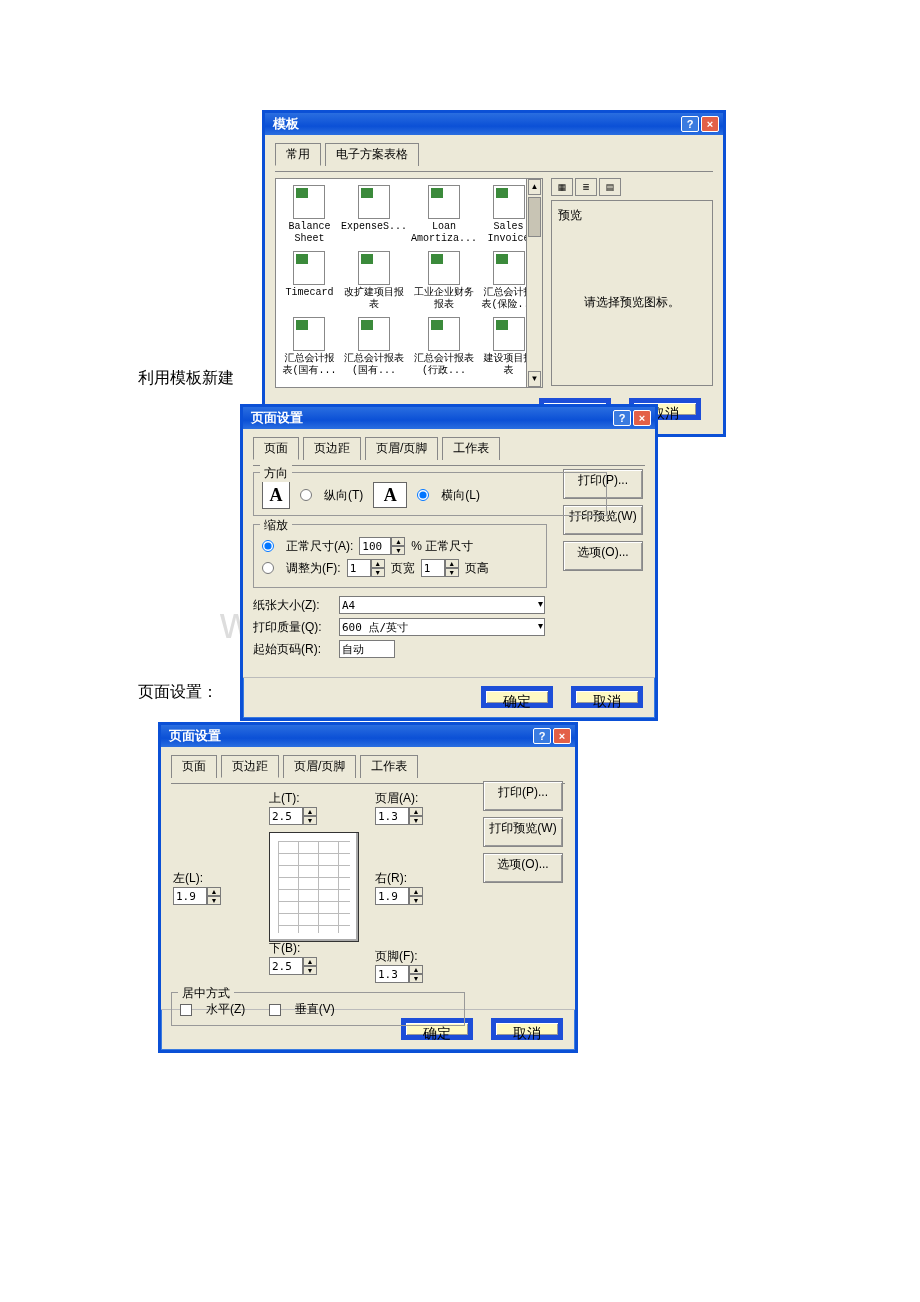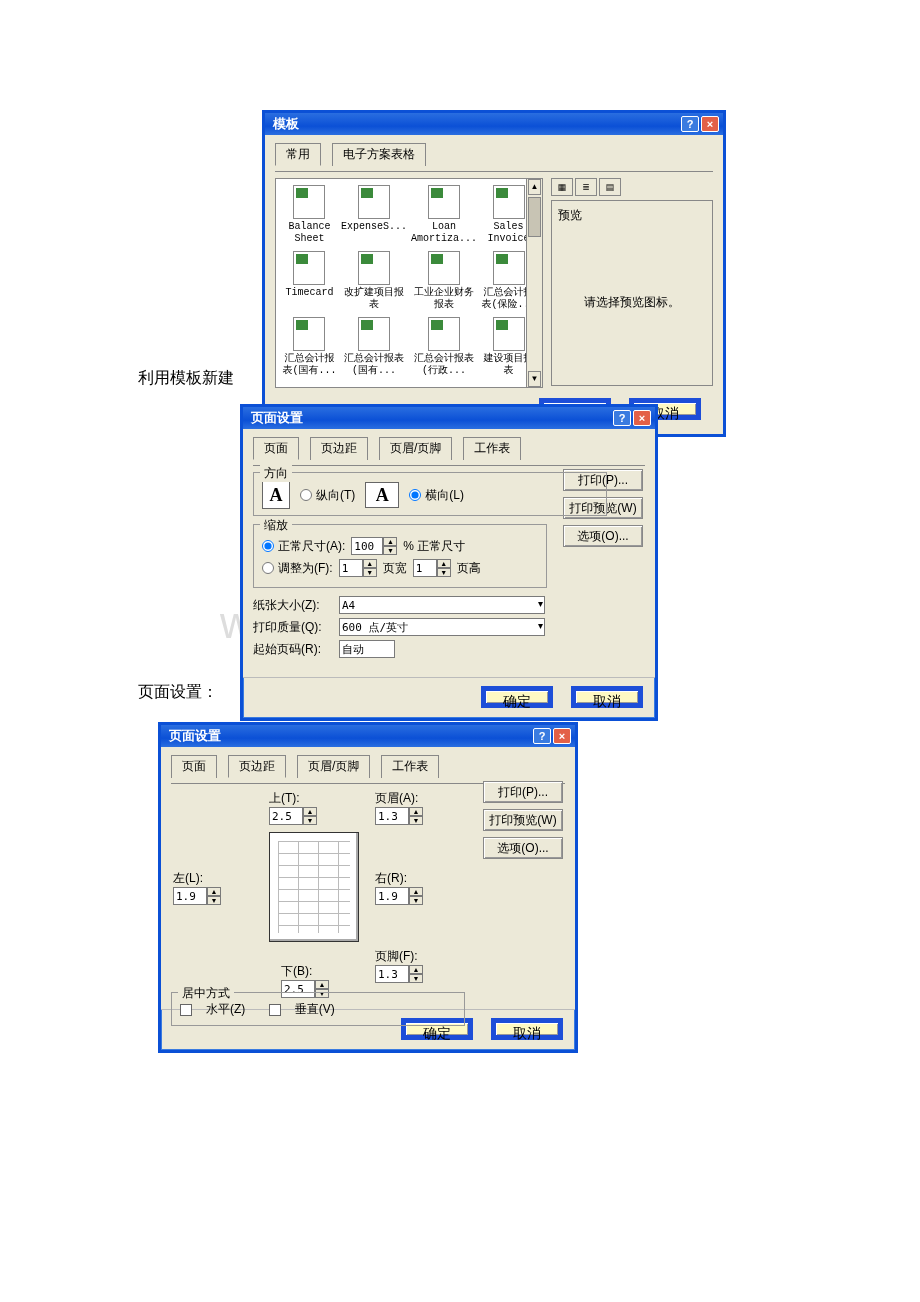--- a/index.html
+++ b/index.html
@@ -54,21 +54,21 @@
     font-size: 11px;
   }
   .help-btn { background: #3a7be0; color:#fff; }
   .close-btn { background: #e36047; color:#fff; }
   .dialog-body {
     background: #ece9d8;
     padding: 8px 10px 10px 10px;
     position: relative;
     color: #000;
   }
-  .tabs { display: flex; gap: 12px; margin-bottom: 6px; }
+  .tabs { display: flex; gap: 5px; margin-bottom: 6px; }
   .tab {
     padding: 2px 10px 2px 10px;
     border: 1px solid #888;
     border-bottom: none;
     background: #ece9d8;
     font-size: 12px;
     margin-right: -1px;
   }
   .tab.active {
     background: #ece9d8;
@@ -116,25 +116,25 @@
   }
   .win-btn.disabled { color:#888; }
   
   .group { border:1px solid #999; padding:8px 8px 6px 8px; margin:6px 0 8px 0; position:relative; }
   .group-title { position:absolute; top:-8px; left:6px; background:#ece9d8; padding:0 4px; font-size:12px; }
   .orientation-row { display:flex; align-items:center; gap:10px; }
   .orient-icon {
     width:28px; height:28px; border:1px solid #666; background:#fff;
     display:flex; align-items:center; justify-content:center; font-family:"Times New Roman"; font-size:18px; font-weight:bold;
   }
-  .radio { display:inline-flex; align-items:center; gap:4px; font-size:12px; }
+  .radio { display:inline-flex; align-items:center; gap:12px; font-size:12px; }
   .radio input { margin:0; width:12px; height:12px; }
   .side-col { position:absolute; right:12px; top:40px; display:flex; flex-direction:column; gap:6px; }
   .side-btn {
-    width:80px; height:22px; border:1px solid #888;
+    width:80px; height:30px; border:1px solid #888;
     background:#ece9d8; font-size:12px; text-align:center; line-height:20px;
     white-space:nowrap; padding:0 2px;
     box-shadow: 1px 1px 0 #fff inset, -1px -1px 0 #999 inset;
   }
   .form-row { display:flex; align-items:center; gap:6px; margin:4px 0; font-size:12px; }
   .field-label { min-width:80px; }
   .spin { display:inline-flex; }
   .spin input, .text-input, select {
     font-family:monospace; font-size:11px; height:18px;
     border:1px solid #7a7a7a; background:#fff; padding:0 2px;
@@ -382,21 +382,21 @@
         <div class="margin-label">右(R):</div>
         <span class="spin">
           <input style="width: 34px;" value="1.9">
           <span class="updn">
               <div>▲</div>
               <div>▼</div>
             </span>
         </span>
       </div>
 
-      <div style="position:absolute; left:98px; top:179px;margin-left:12px;">
+      <div style="position:absolute; left:98px; top:156px;">
         <div class="margin-label">下(B):</div>
         <span class="spin">
           <input style="width: 34px;" value="2.5">
           <span class="updn">
               <div>▲</div>
               <div>▼</div>
             </span>
         </span>
       </div>
 

